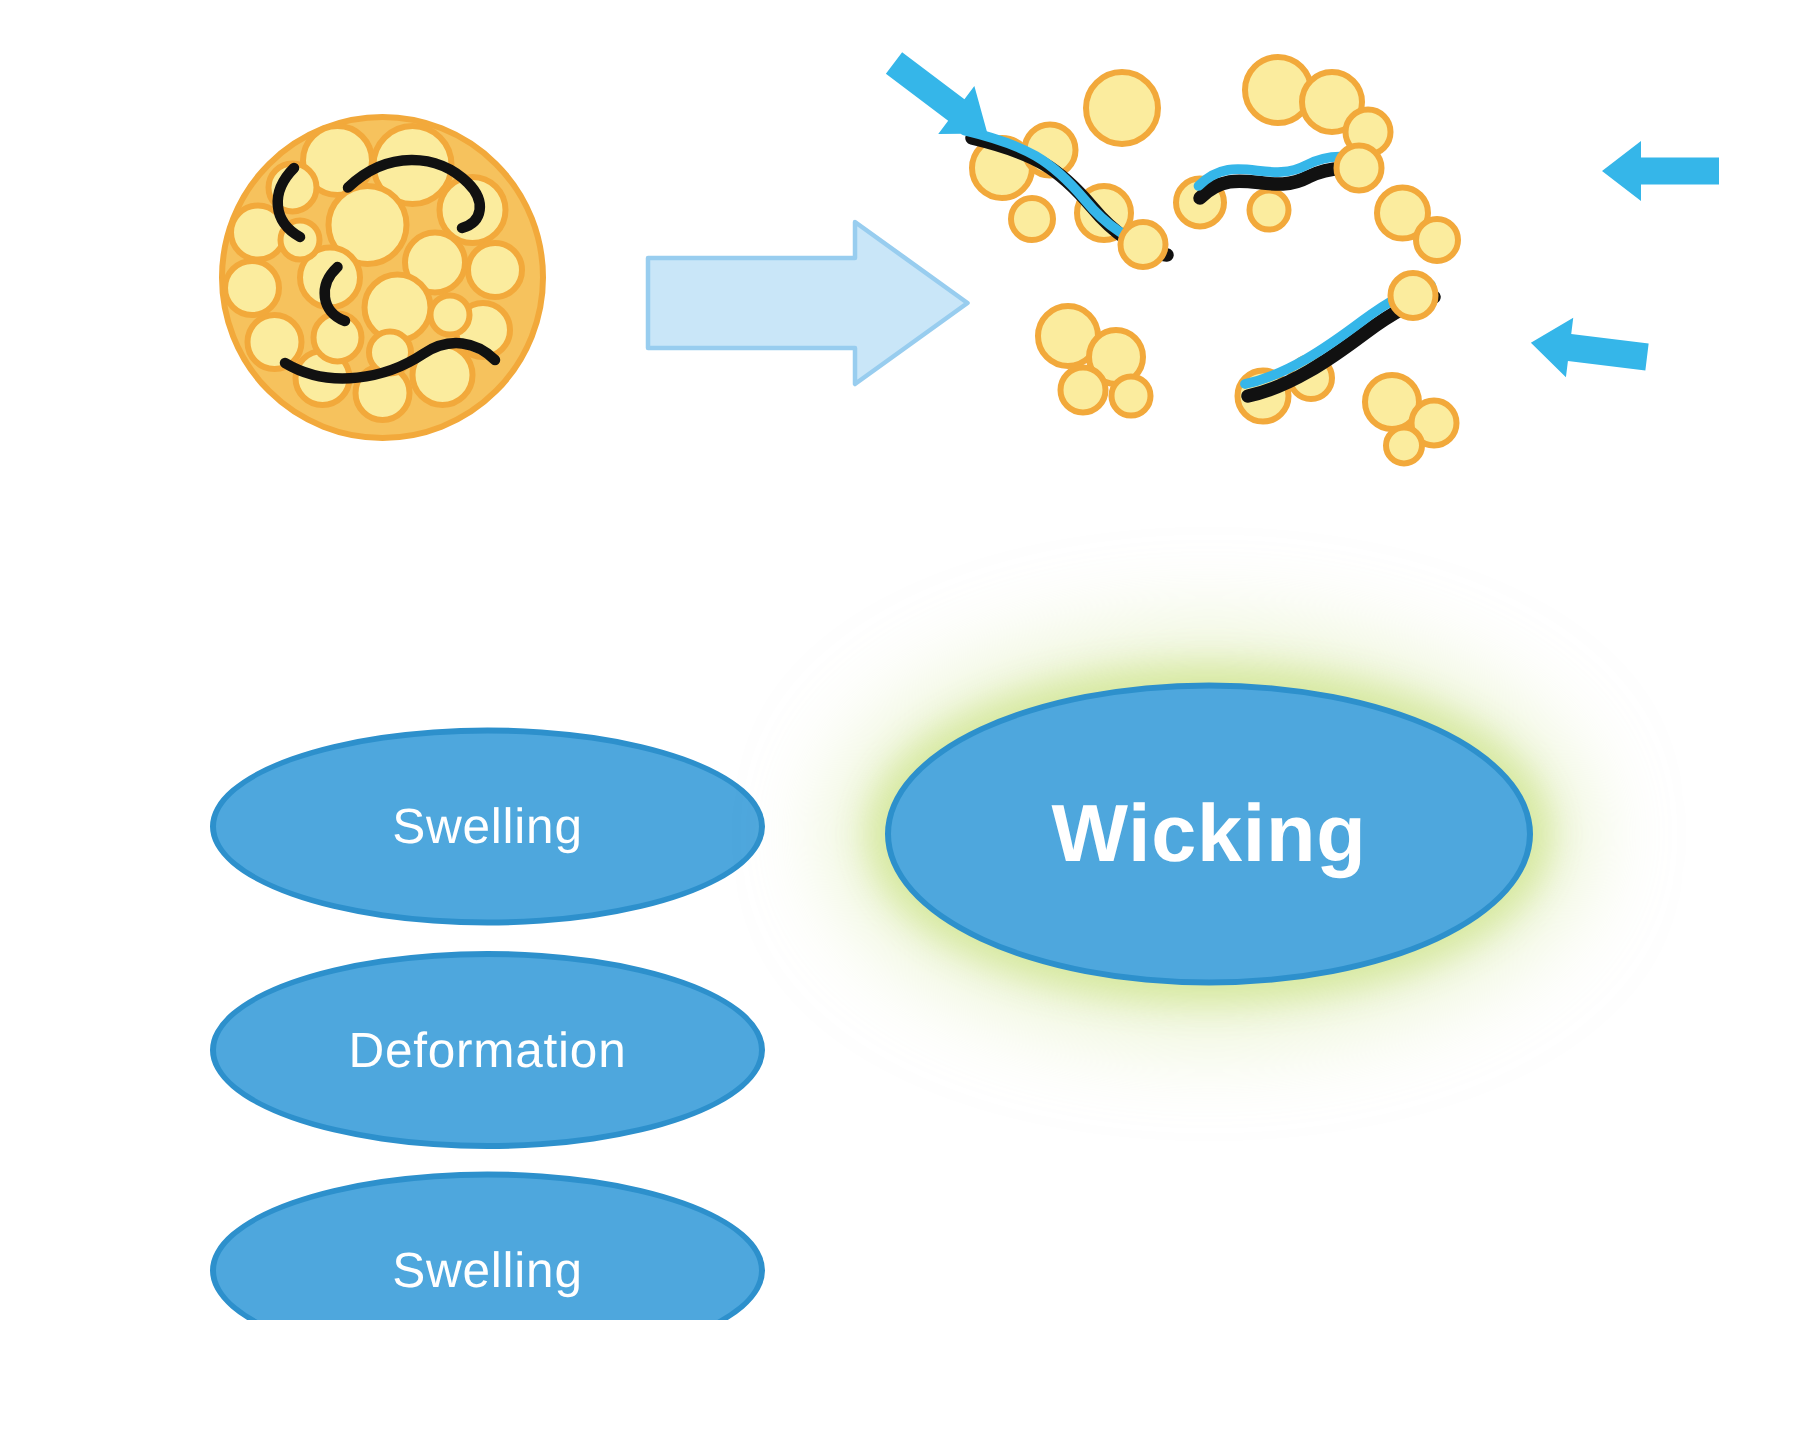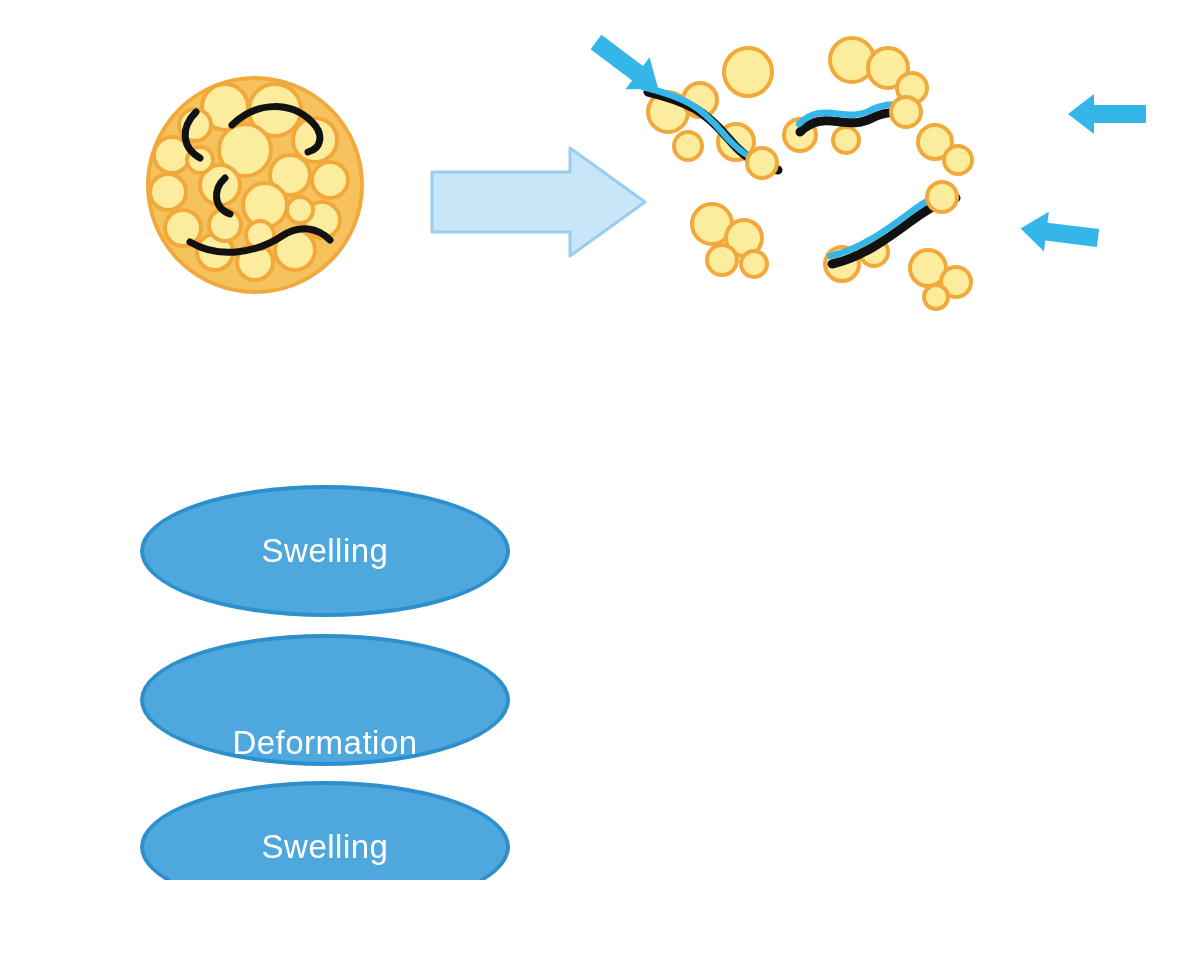--- a/index.html
+++ b/index.html
@@ -29,21 +29,21 @@
     align-items: center;
     justify-content: center;
     color: #ffffff;
     box-sizing: border-box;
   }
   .pill-label {
     font-size: 33px;
     letter-spacing: 0.5px;
   }
   .pill-swelling    { left: 140px; top: 485px; width: 370px; height: 132px; }
-  .pill-deformation { left: 140px; top: 634px; width: 370px; height: 132px; align-items: flex-end; }
+  .pill-deformation { left: 140px; top: 634px; width: 370px; height: 132px; }
   .pill-repulsion   { left: 140px; top: 781px; width: 370px; height: 132px; }
   .pill-wicking {
     left: 590px; top: 455px; width: 432px; height: 202px;
     box-shadow: 0 0 22px 12px rgba(210,230,150,0.85),
                 0 0 55px 38px rgba(220,236,173,0.50);
   }
   .pill-wicking .pill-label {
     font-size: 54px;
     font-weight: bold;
   }
@@ -141,14 +141,17 @@
   </div>
 
   <div class="pill pill-deformation">
     <span class="pill-label">Deformation</span>
   </div>
 
   <div class="pill pill-repulsion">
     <span class="pill-label">Swelling</span>
   </div>
 
+  <div class="pill pill-wicking">
+    <span class="pill-label">Wicking</span>
+  </div>
 
 </div>
 
 </body></html>

